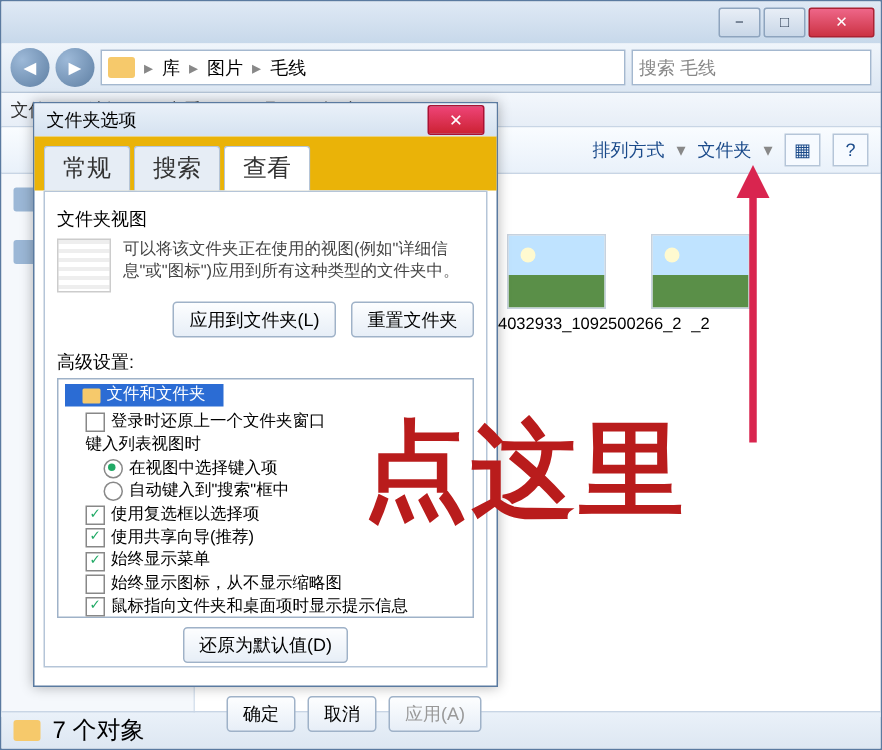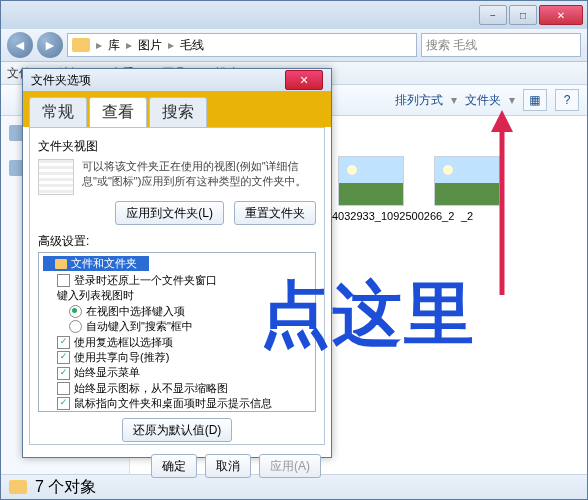--- a/index.html
+++ b/index.html
@@ -28,40 +28,40 @@
 .thumb-img::before{content:"";position:absolute;left:8px;top:8px;width:10px;height:10px;background:#fffad0;border-radius:50%}
 .statusbar{height:24px;background:linear-gradient(#eaf1f9,#dde7f2);border-top:1px solid #c8d5e5;display:flex;align-items:center;padding:0 8px;gap:8px;font-size:16px;position:absolute;bottom:0;left:0;right:0}
 .sb-folder{width:18px;height:14px;background:#f6c96b;border-radius:2px}
 
 .dlg{left:22px;top:68px;width:308px;height:388px;z-index:5}
 .dlg-title{height:22px;background:linear-gradient(#eaf1f9,#d5e2f0);display:flex;align-items:center;padding:0 8px;font-size:12px}
 .dlg-close{margin-left:auto;width:36px;height:18px;background:linear-gradient(#e47,#c23);border:1px solid #a13;border-radius:2px;color:#fff;display:flex;align-items:center;justify-content:center;font-size:11px}
 .dlg-tabs{display:flex;padding:6px 6px 0;font-size:16px;background:#eab308}
 .tab{padding:4px 12px;border:1px solid #b5c5d8;border-bottom:none;background:#e6edf5;margin-right:2px;border-radius:3px 3px 0 0;color:#333}
 .tab.active{background:#fff}
-.dlg-body{border:1px solid #b5c5d8;margin:0 6px 4px;background:#fff;height:calc(100% - 26px - 28px - 34px);padding:8px;font-size:12px;overflow:hidden}
+.dlg-body{border:1px solid #b5c5d8;margin:0 6px 14px;background:#fff;height:calc(100% - 26px - 28px - 34px);padding:8px;font-size:12px;overflow:hidden}
 .section-title{margin:2px 0 4px}
 .fv-row{display:flex;gap:8px;align-items:flex-start;margin-bottom:6px}
 .fv-icon{width:34px;height:34px;border:1px solid #ccc;background:repeating-linear-gradient(#eee,#eee 3px,#fff 3px,#fff 6px)}
 .fv-desc{flex:1;font-size:11px;color:#444;line-height:1.35}
 .fv-btns{display:flex;gap:10px;justify-content:flex-end;margin:4px 0 8px}
 .btn{height:22px;padding:0 10px;border:1px solid #9fb2c8;background:linear-gradient(#fdfeff,#e7eef7);border-radius:3px;font-size:12px;display:inline-flex;align-items:center;cursor:pointer}
 .adv-label{margin:4px 0 2px}
 .adv-box{border:1px solid #9fb2c8;height:152px;overflow:auto;padding:3px 4px;font-size:11px;line-height:1.4}
 .tree-item{display:flex;align-items:center;gap:4px;white-space:nowrap}
 .tree-item.sel{background:#2b6cd4;color:#fff;display:inline-flex;padding:0 12px}
 .indent1{padding-left:14px}.indent2{padding-left:26px}
 .cb{width:11px;height:11px;border:1px solid #888;background:#fff;display:inline-block;font-size:9px;line-height:9px;text-align:center;color:#2a6}
 .rb{width:11px;height:11px;border:1px solid #888;border-radius:50%;background:#fff;display:inline-block;position:relative}
 .rb.on::after{content:"";position:absolute;left:2px;top:2px;width:5px;height:5px;background:#2a6;border-radius:50%}
 .folder-ico{width:12px;height:10px;background:#f6c96b;display:inline-block;border-radius:1px}
 .restore-row{text-align:center;margin-top:6px}
 .dlg-foot{height:34px;display:flex;align-items:center;justify-content:flex-end;gap:8px;padding:0 10px}
 
-.anno-text{position:absolute;left:260px;top:280px;font:700 70px/1 "Microsoft YaHei";color:#1d4ed8;z-index:20;pointer-events:none;letter-spacing:2px}
+.anno-text{position:absolute;left:242px;top:280px;font:700 70px/1 "Microsoft YaHei";color:#b91c1c;z-index:20;pointer-events:none;letter-spacing:2px}
 .anno-arrow{position:absolute;left:487px;top:110px;z-index:20;pointer-events:none}
 </style>
 </head>
 <body>
 
 <div class="win main-win">
   <div class="titlebar">
     <div class="titlebar-btns">
       <div class="tbtn">−</div>
       <div class="tbtn">□</div>
@@ -137,22 +137,22 @@
   </div>
 </div>
 
 <div class="win dlg">
   <div class="dlg-title">
     <span>文件夹选项</span>
     <div class="dlg-close">✕</div>
   </div>
   <div class="dlg-tabs">
     <div class="tab">常规</div>
+    <div class="tab">搜索</div>
     <div class="tab active">查看</div>
-    <div class="tab">搜索</div>
   </div>
   <div class="dlg-body">
     <div class="section-title">文件夹视图</div>
     <div class="fv-row">
       <div class="fv-icon"></div>
       <div class="fv-desc">可以将该文件夹正在使用的视图(例如"详细信息"或"图标")应用到所有这种类型的文件夹中。</div>
     </div>
     <div class="fv-btns">
       <div class="btn">应用到文件夹(L)</div>
       <div class="btn">重置文件夹</div>

